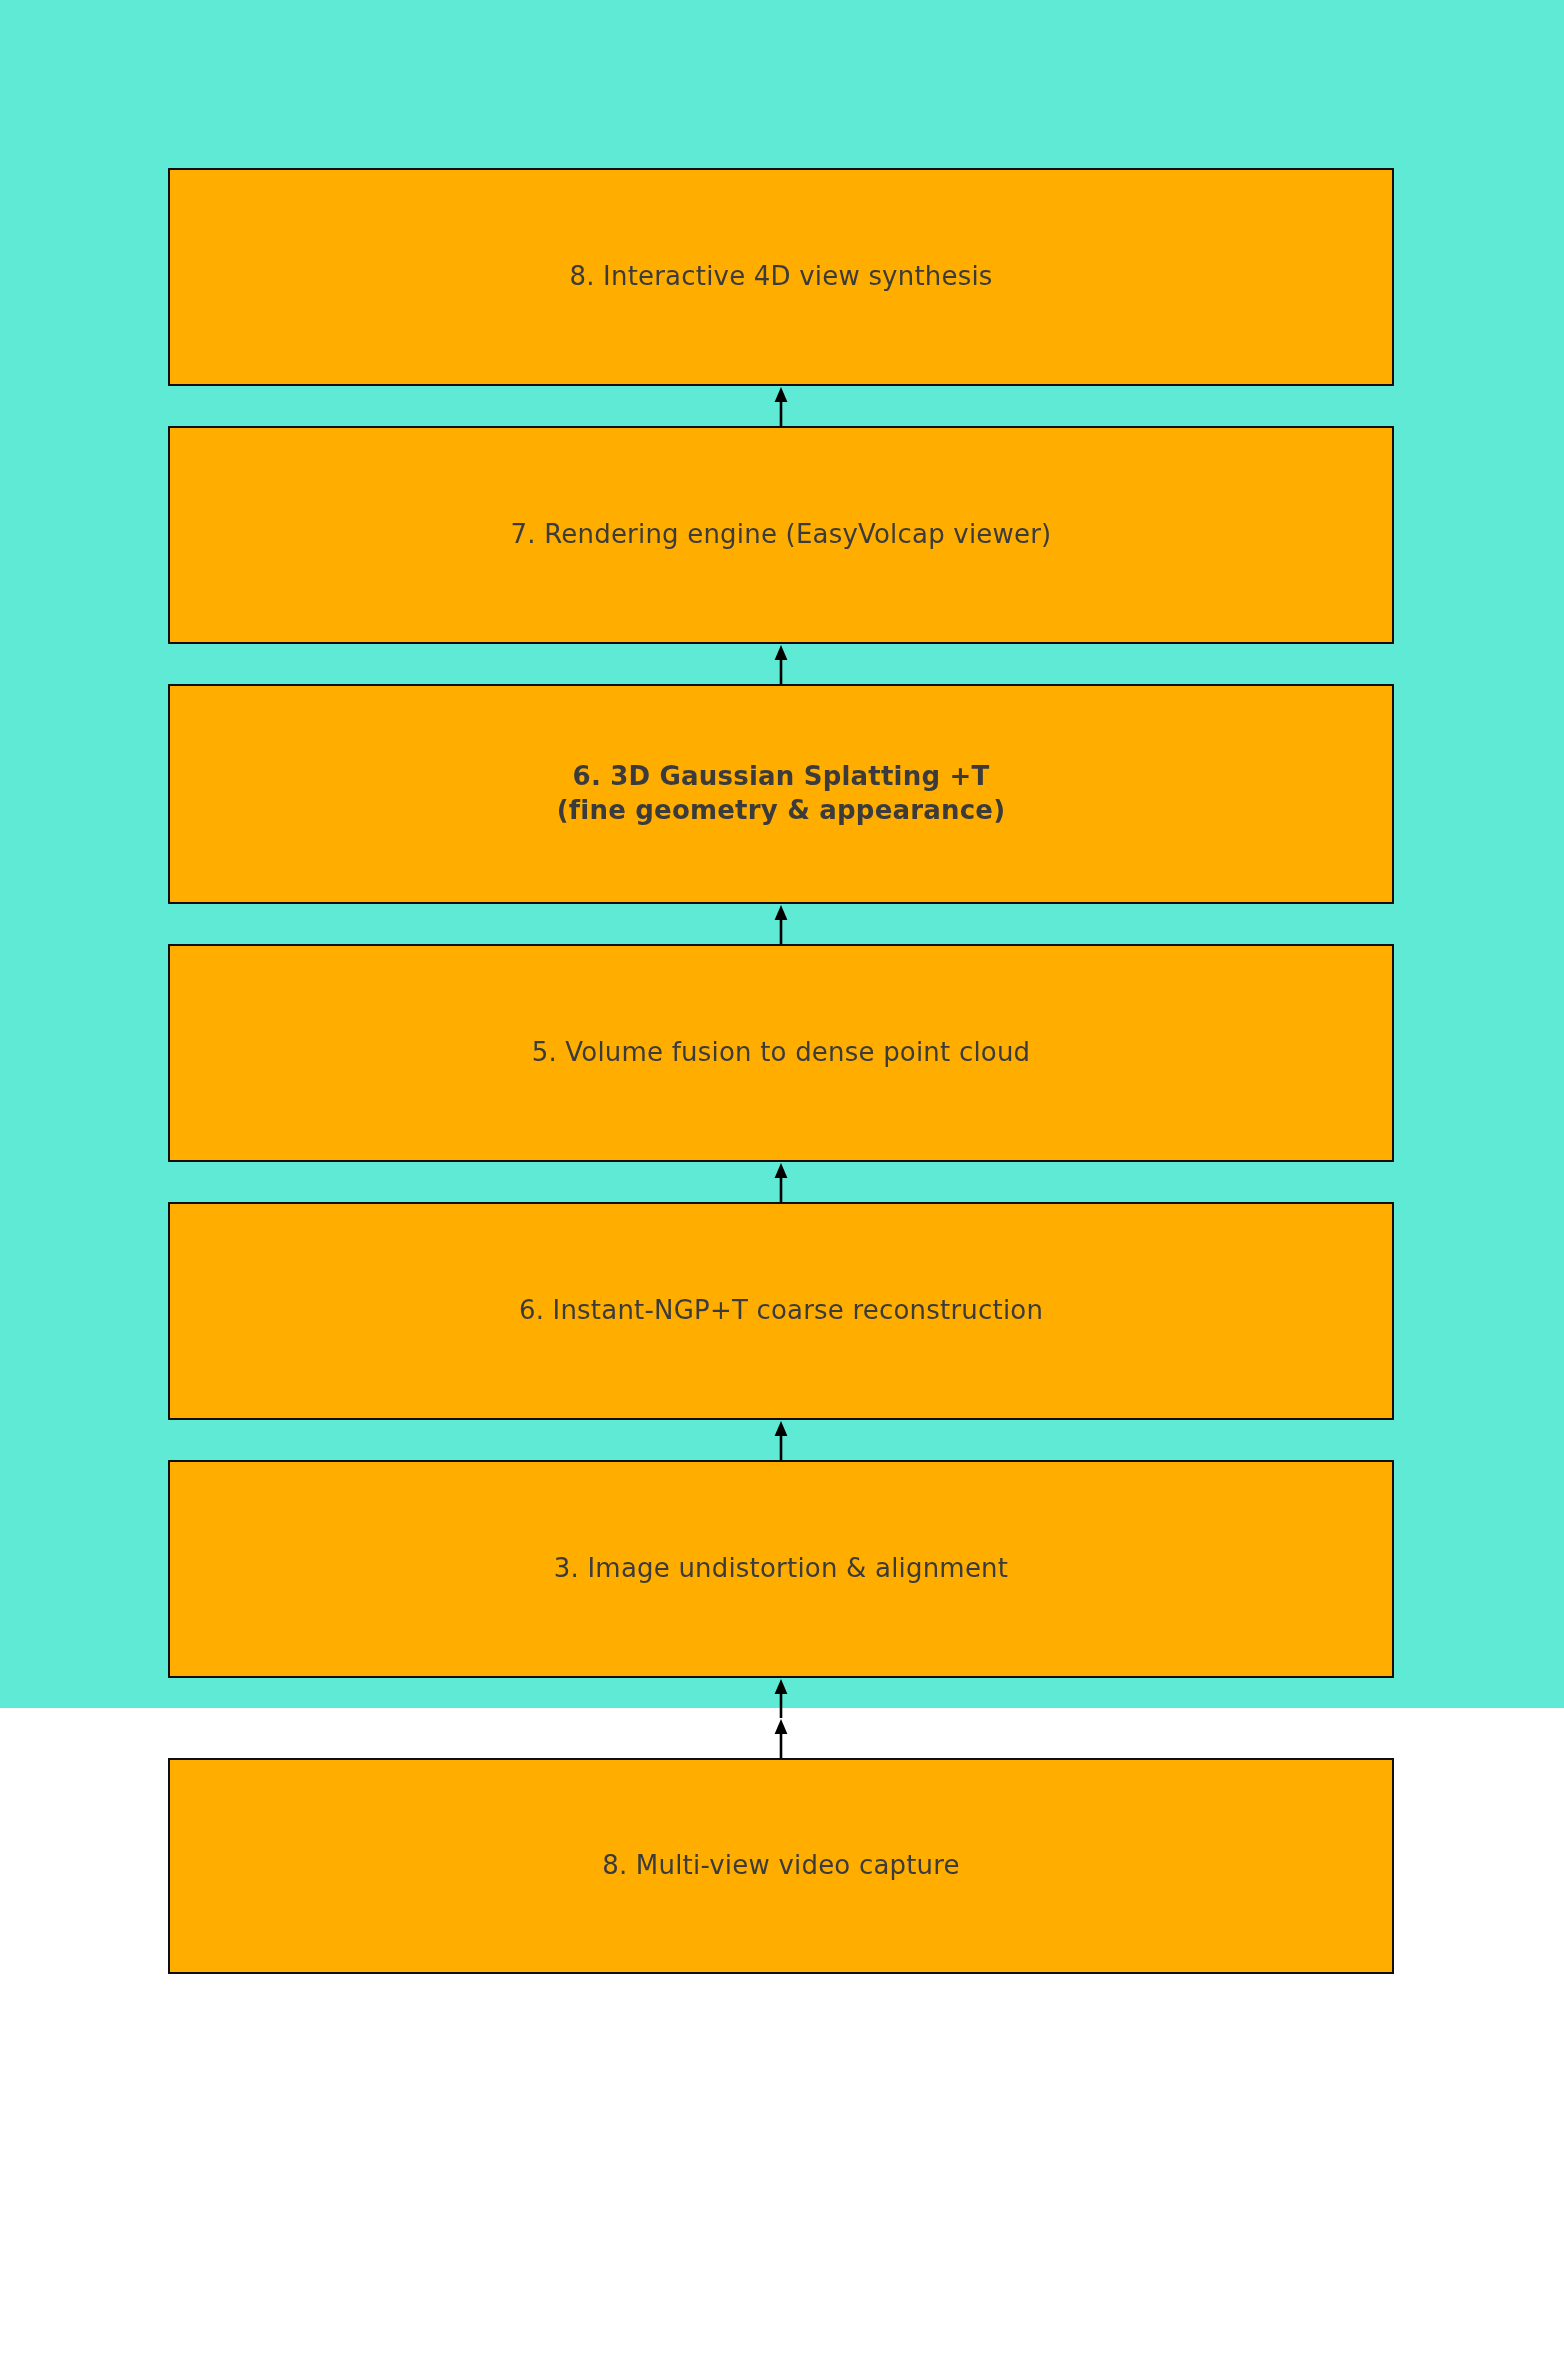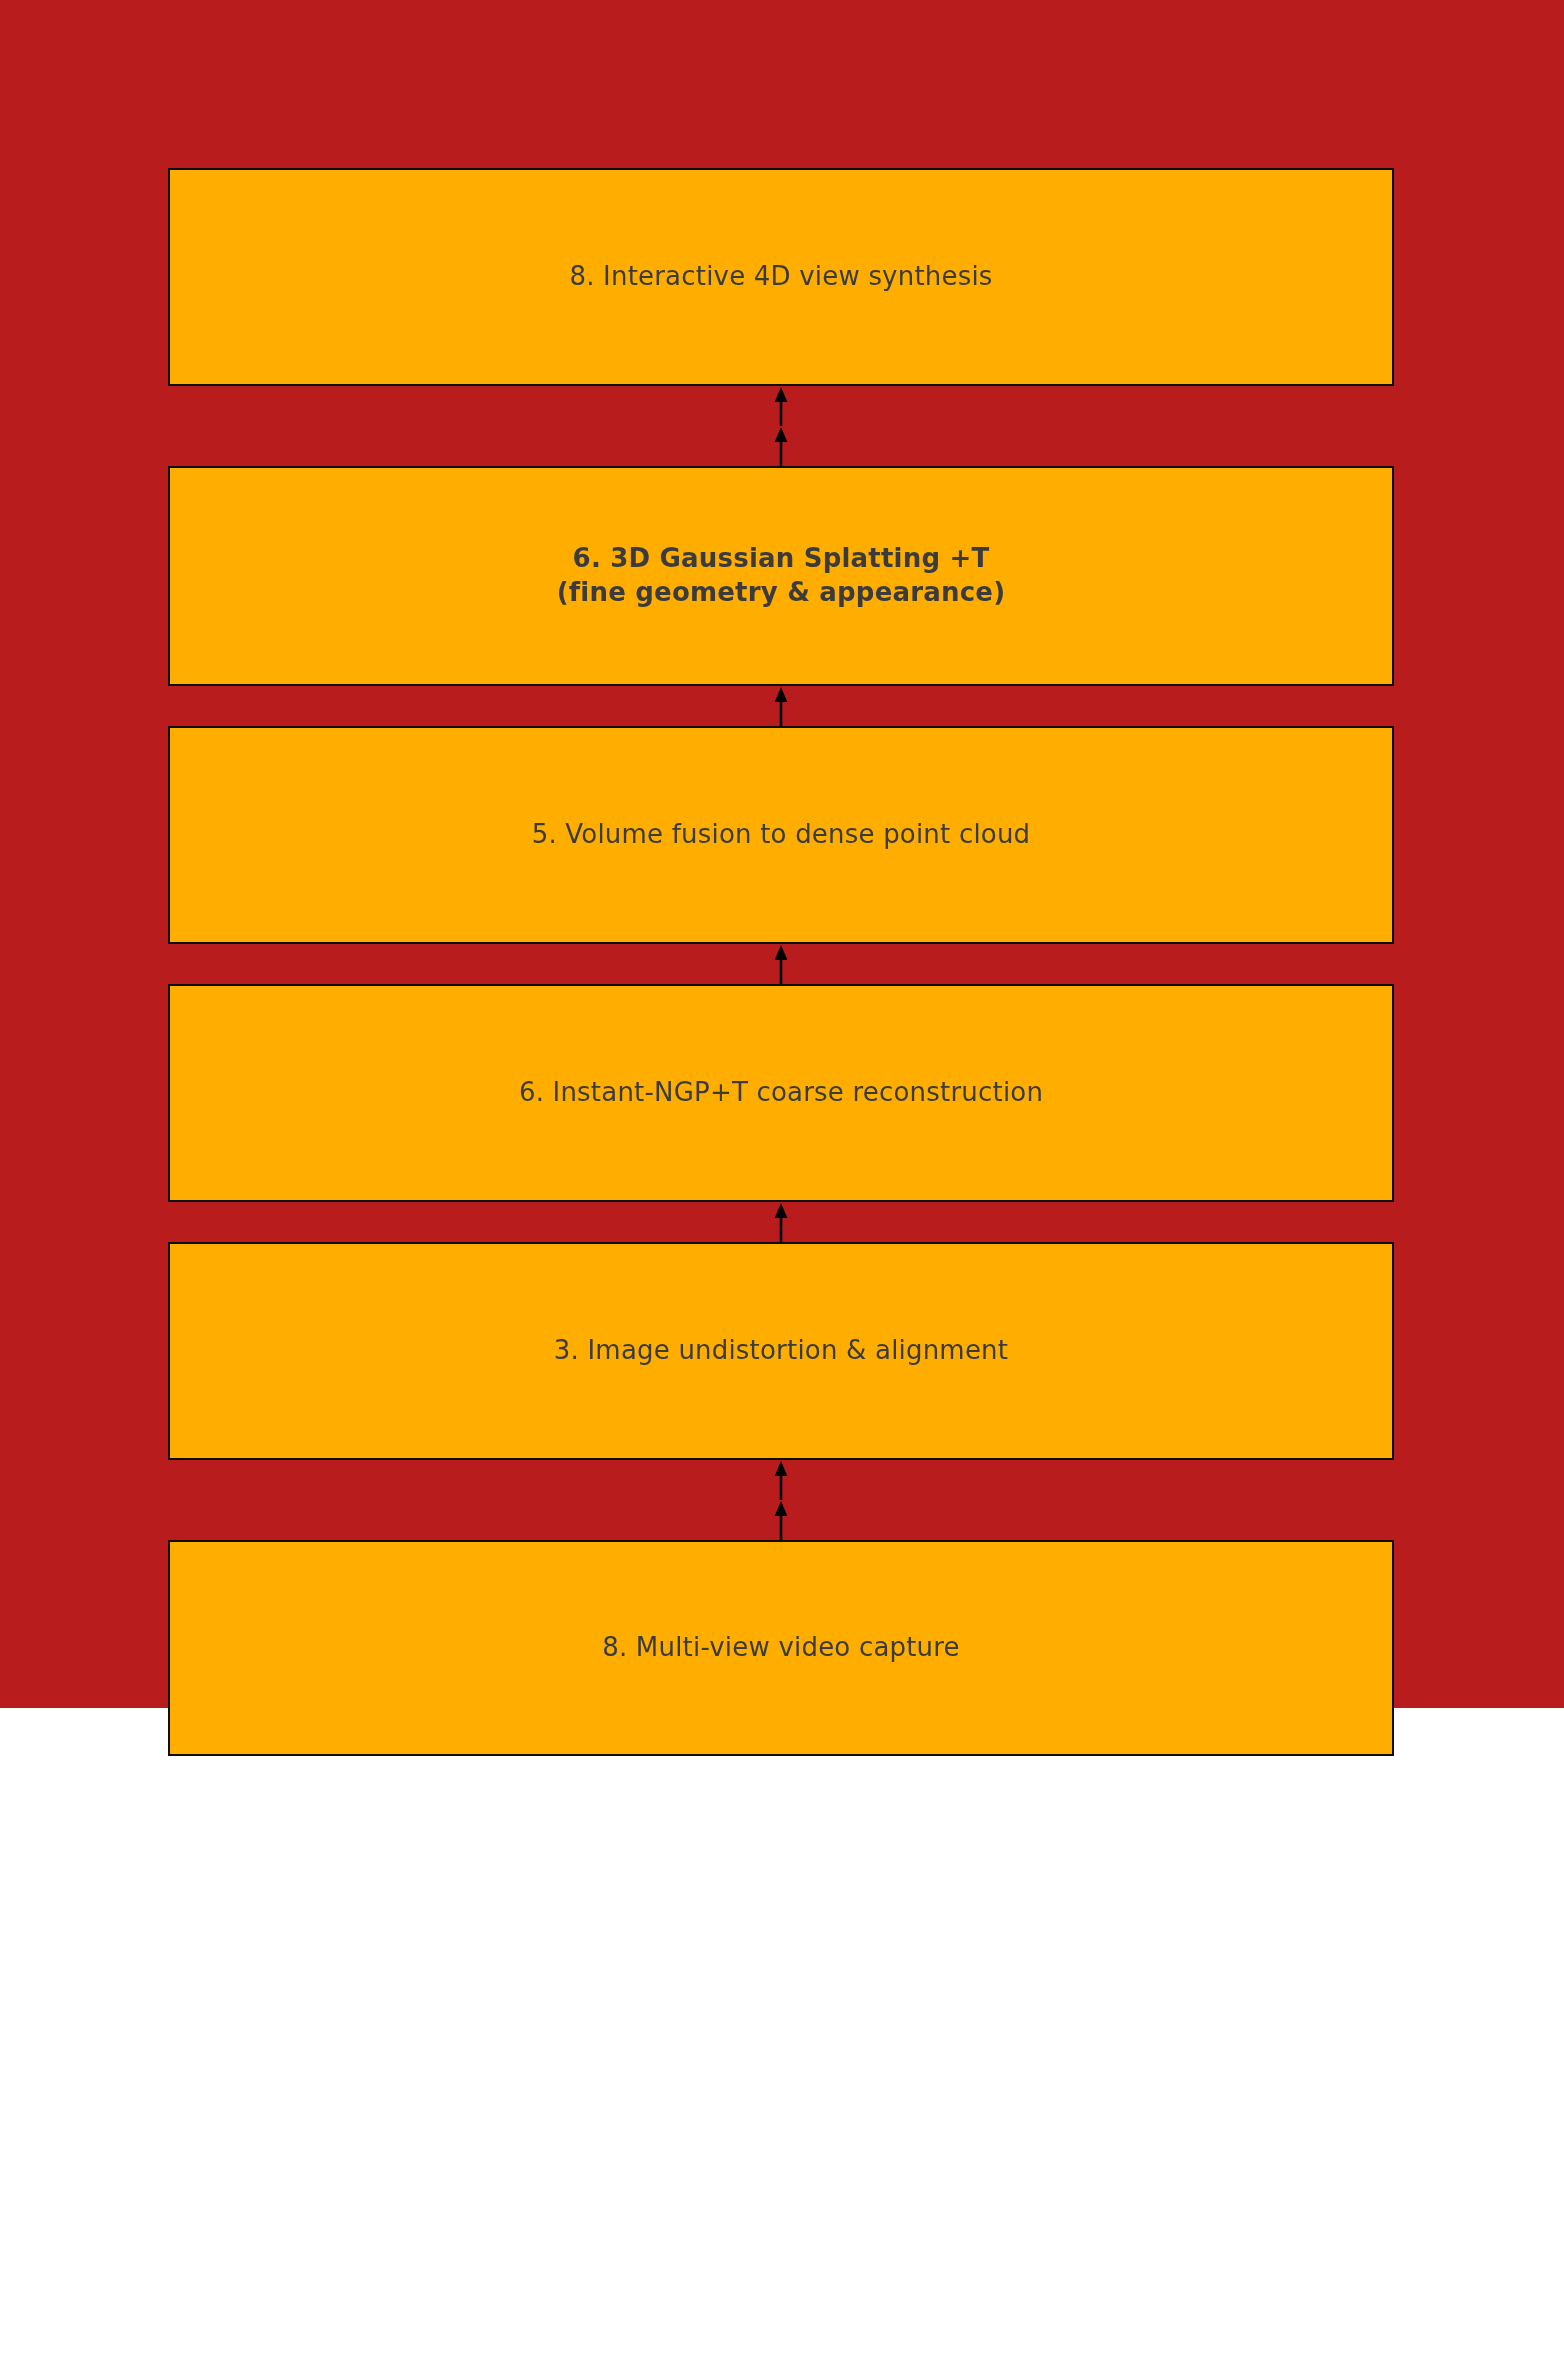--- a/index.html
+++ b/index.html
@@ -11,21 +11,21 @@
     height: 2356px;
     background: #ffffff;
     font-family: "DejaVu Sans", sans-serif;
     overflow: hidden;
   }
 
   #flowchart {
     position: relative;
     width: 1564px;
     height: 1708px;
-    background: #b91c1c;
+    background: #5eead4;
   }
 
   .stack {
     position: absolute;
     left: 168px;
     top: 168px;
     width: 1226px;
     display: flex;
     flex-direction: column;
     align-items: stretch;
@@ -80,20 +80,23 @@
       <span class="node-label">8. Interactive 4D view synthesis</span>
     </div>
 
     <div class="connector">
       <svg width="24" height="40" viewBox="0 0 24 40" aria-hidden="true">
         <line x1="12" y1="40" x2="12" y2="11" stroke="#000000" stroke-width="2.6"></line>
         <polygon points="12,1 5.6,16 18.4,16" fill="#000000"></polygon>
       </svg>
     </div>
 
+    <div class="node h-220">
+      <span class="node-label">7. Rendering engine (EasyVolcap viewer)</span>
+    </div>
 
     <div class="connector">
       <svg width="24" height="40" viewBox="0 0 24 40" aria-hidden="true">
         <line x1="12" y1="40" x2="12" y2="11" stroke="#000000" stroke-width="2.6"></line>
         <polygon points="12,1 5.6,16 18.4,16" fill="#000000"></polygon>
       </svg>
     </div>
 
     <div class="node h-222">
       <span class="node-label">6. 3D Gaussian Splatting +T

